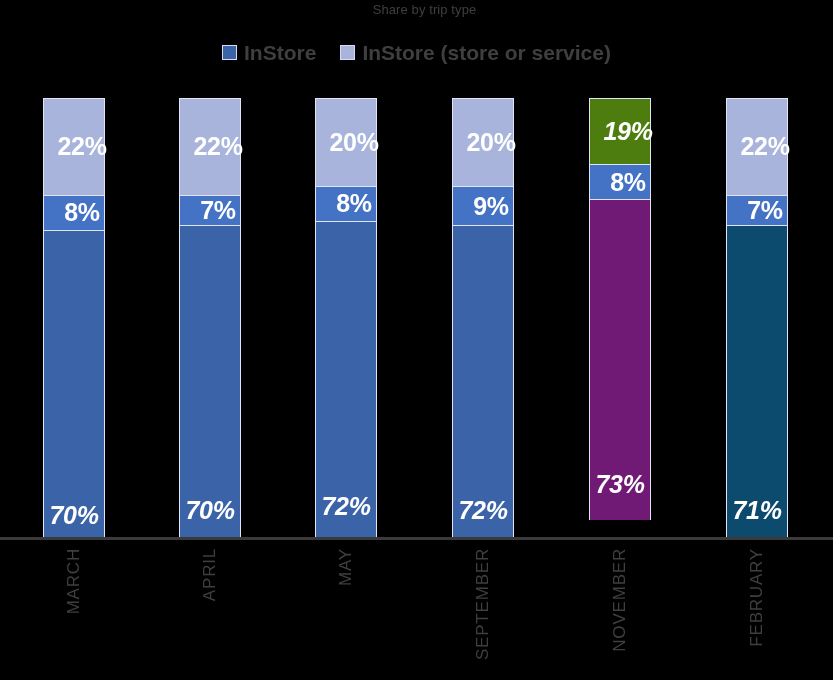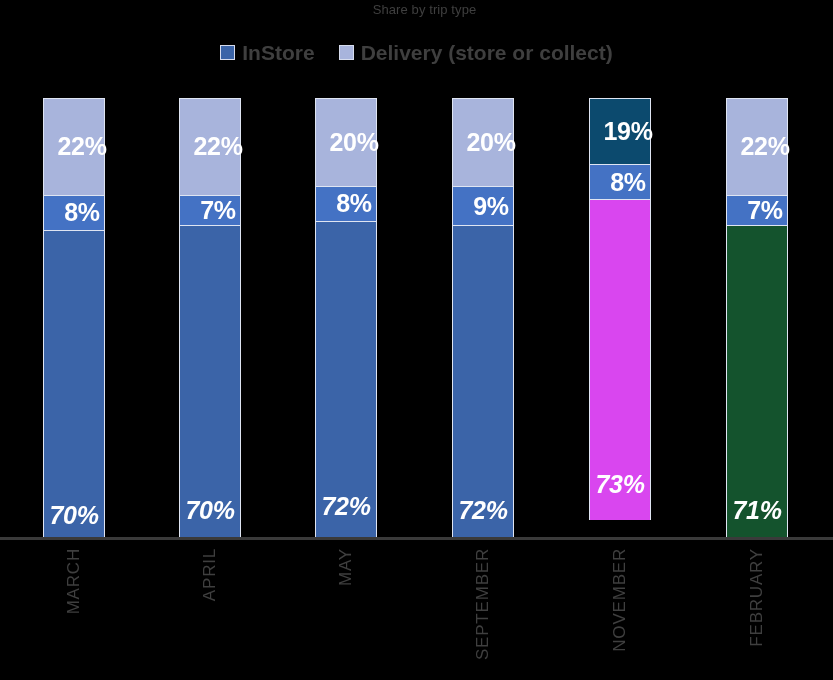--- a/index.html
+++ b/index.html
@@ -145,21 +145,21 @@
 
 <div id="chart-title">Share by trip type</div>
 
 <div id="legend">
   <div class="legend-item">
     <span class="legend-swatch" style="background:#3b64a8"></span>
     <span class="legend-label">InStore</span>
   </div>
   <div class="legend-item">
     <span class="legend-swatch" style="background:#a8b4dc"></span>
-    <span class="legend-label">Delivery (store or collect)</span>
+    <span class="legend-label">InStore (store or service)</span>
   </div>
 </div>
 
 <div id="plot">
 
   <div class="bar-group" style="left:43px;width:62px;">
     <div class="seg" style="background:#a8b4dc;height:96.58px;">
       <span class="seg-label">22%</span>
     </div>
     <div class="seg" style="background:#4472c4;height:35.12px;">
@@ -200,39 +200,39 @@
     </div>
     <div class="seg" style="background:#4472c4;height:39.51px;">
       <span class="seg-label">9%</span>
     </div>
     <div class="seg seg-instore" style="background:#3b64a8;height:311.69px;">
       <span class="seg-label">72%</span>
     </div>
   </div>
 
   <div class="bar-group" style="left:589px;width:62px;">
-    <div class="seg" style="background:#0c4a6e;height:66px;">
+    <div class="seg" style="background:#4d7c0f;height:66px;font-style:italic;">
       <span class="seg-label">19%</span>
     </div>
     <div class="seg" style="background:#4472c4;height:35.12px;">
       <span class="seg-label">8%</span>
     </div>
-    <div class="seg seg-instore" style="background:#d946ef;height:320.47px;">
+    <div class="seg seg-instore" style="background:#701a75;height:320.47px;">
       <span class="seg-label">73%</span>
     </div>
   </div>
 
   <div class="bar-group" style="left:726px;width:62px;">
     <div class="seg" style="background:#a8b4dc;height:96.58px;">
       <span class="seg-label">22%</span>
     </div>
     <div class="seg" style="background:#4472c4;height:30.73px;">
       <span class="seg-label">7%</span>
     </div>
-    <div class="seg seg-instore" style="background:#14532d;height:311.69px;">
+    <div class="seg seg-instore" style="background:#0c4a6e;height:311.69px;">
       <span class="seg-label">71%</span>
     </div>
   </div>
 
 </div>
 
 <div id="axis-line"></div>
 
 <div id="cat-labels">
   <span class="cat-label" style="left:65px;">MARCH</span>

